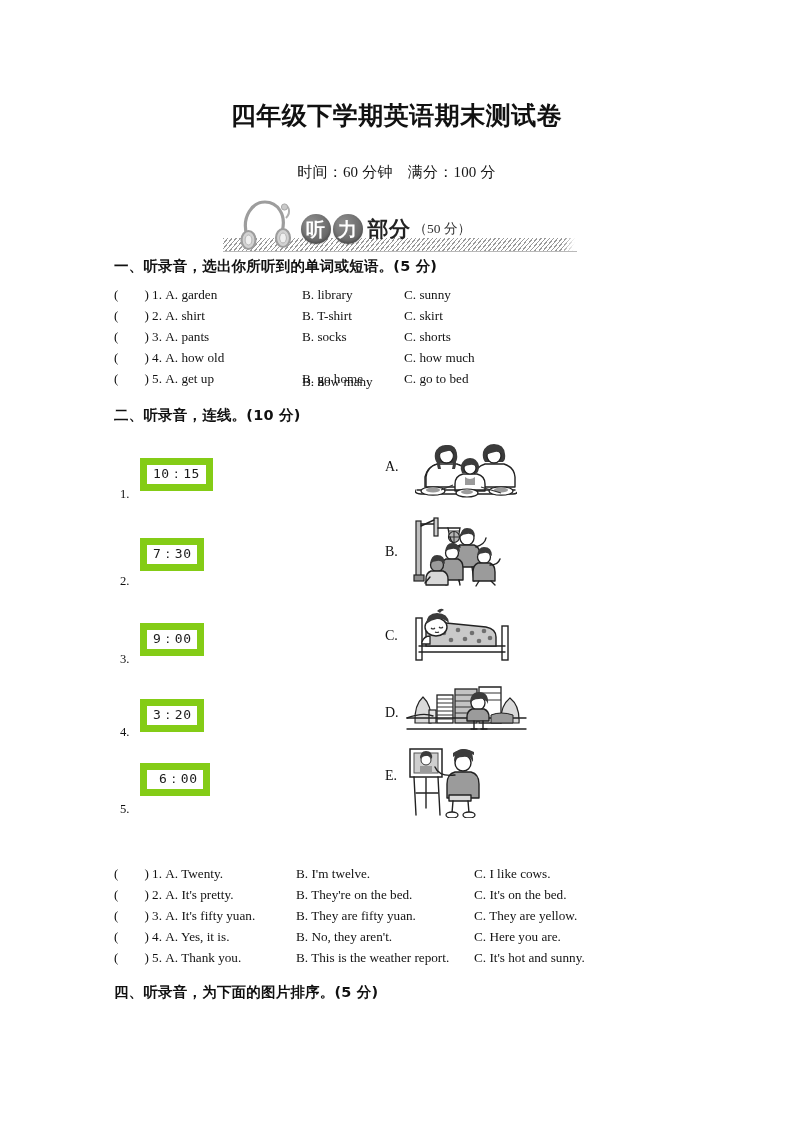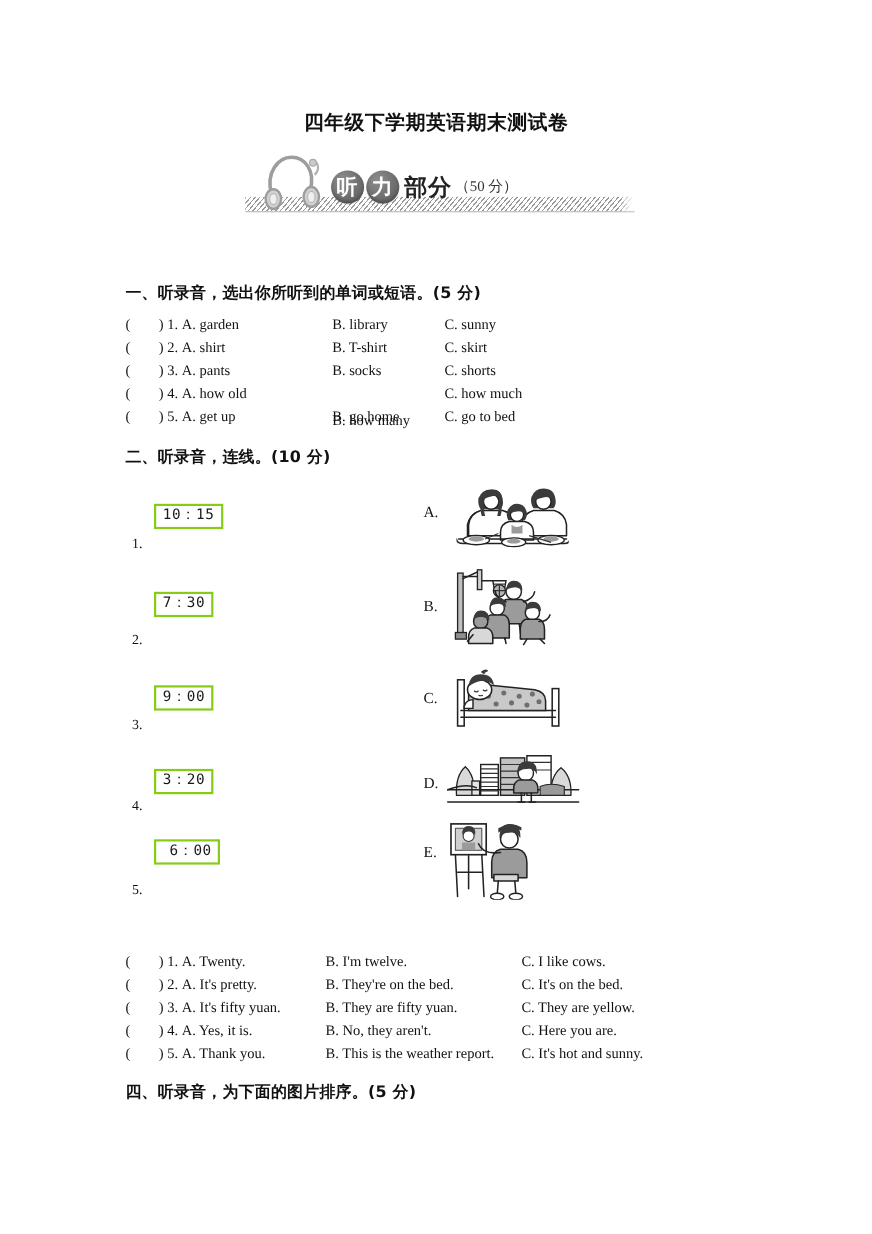--- a/index.html
+++ b/index.html
@@ -20,21 +20,21 @@
     position: absolute;
     inset: 0;
     padding: 0;
   }
 
   
   .title-block { text-align: center; }
   .doc-title {
     font-family: "DejaVu Sans", sans-serif;
     font-weight: 700;
-    font-size: 18px;
+    font-size: 25px;
     letter-spacing: 0.5px;
     margin: 0;
     padding-top: 99px;
     color: #111;
   }
   .doc-subtitle {
     font-size: 15px;
     margin: 0;
     padding-top: 31px;
     color: #151515;
@@ -144,21 +144,21 @@
   }
   .qrow .paren { letter-spacing: 0px; }
   .qrow .blank { display: inline-block; width: 26px; }
   .col-a { display: inline-block; }
   .col-b { position: absolute; }
   .col-c { position: absolute; }
 
   
   .time-box {
     position: absolute;
-    border: 2px solid #84cc16;
+    border: 7px solid #84cc16;
     font-family: "DejaVu Sans Mono", monospace;
     font-size: 13px;
     color: #1a1a1a;
     padding: 1px 6px 2px 6px;
     letter-spacing: 0.5px;
     background: #fff;
     line-height: 1.25;
   }
   .item-num {
     position: absolute;
@@ -183,20 +183,21 @@
   .lt { fill: #d8d8d8; }
   .wt { fill: #ffffff; }
 </style>
 </head>
 <body>
 
 <div class="page">
 
   <div class="title-block">
     <div class="doc-title">四年级下学期英语期末测试卷</div>
+    <div class="doc-subtitle">时间：60 分钟　满分：100 分</div>
   </div>
 
   <div class="banner">
     <div class="banner-inner">
       <div class="hatch-bar"></div>
       <div class="headphone">
         <svg viewBox="0 0 56 58" width="56" height="58">
           <g fill="none" stroke="#9d9d9d" stroke-width="3.2">
             <path d="M8 40 C 2 20, 14 6, 26 6 C 38 6, 48 18, 43 36"></path>
           </g>

